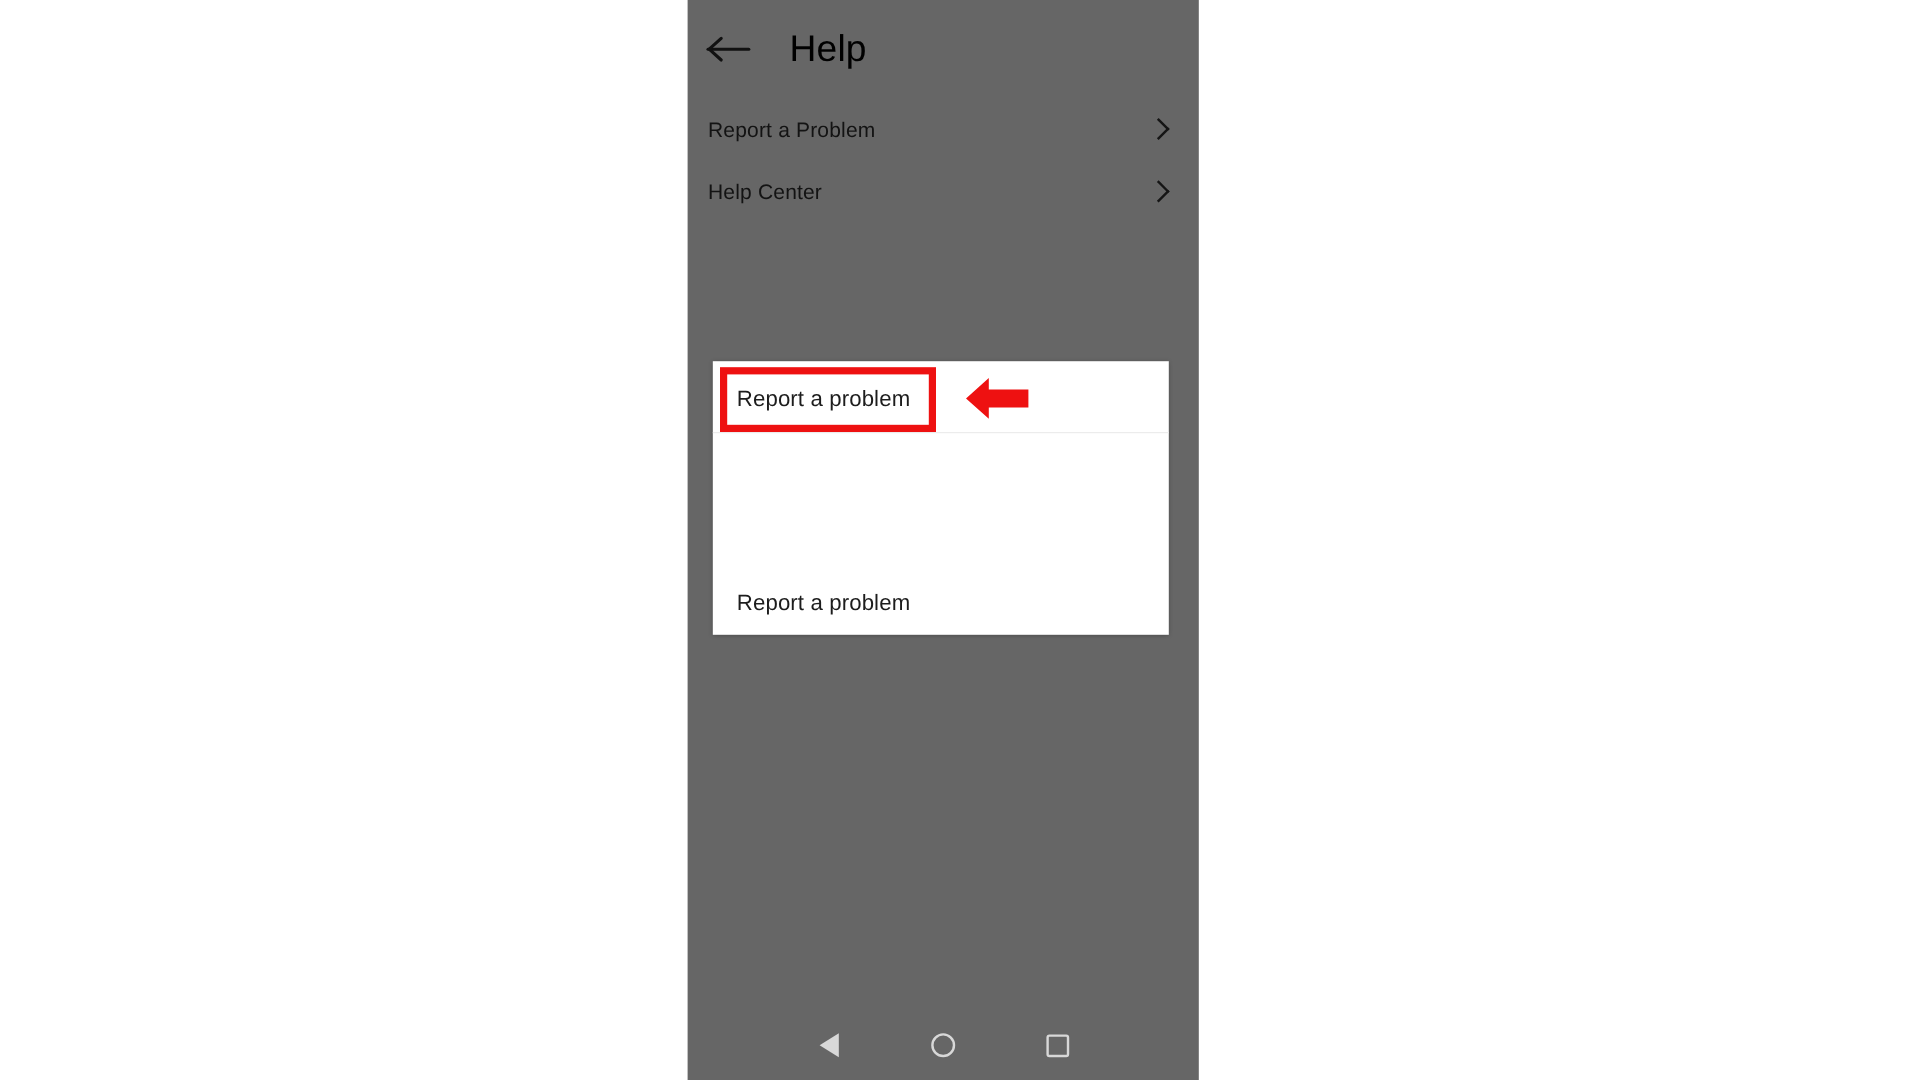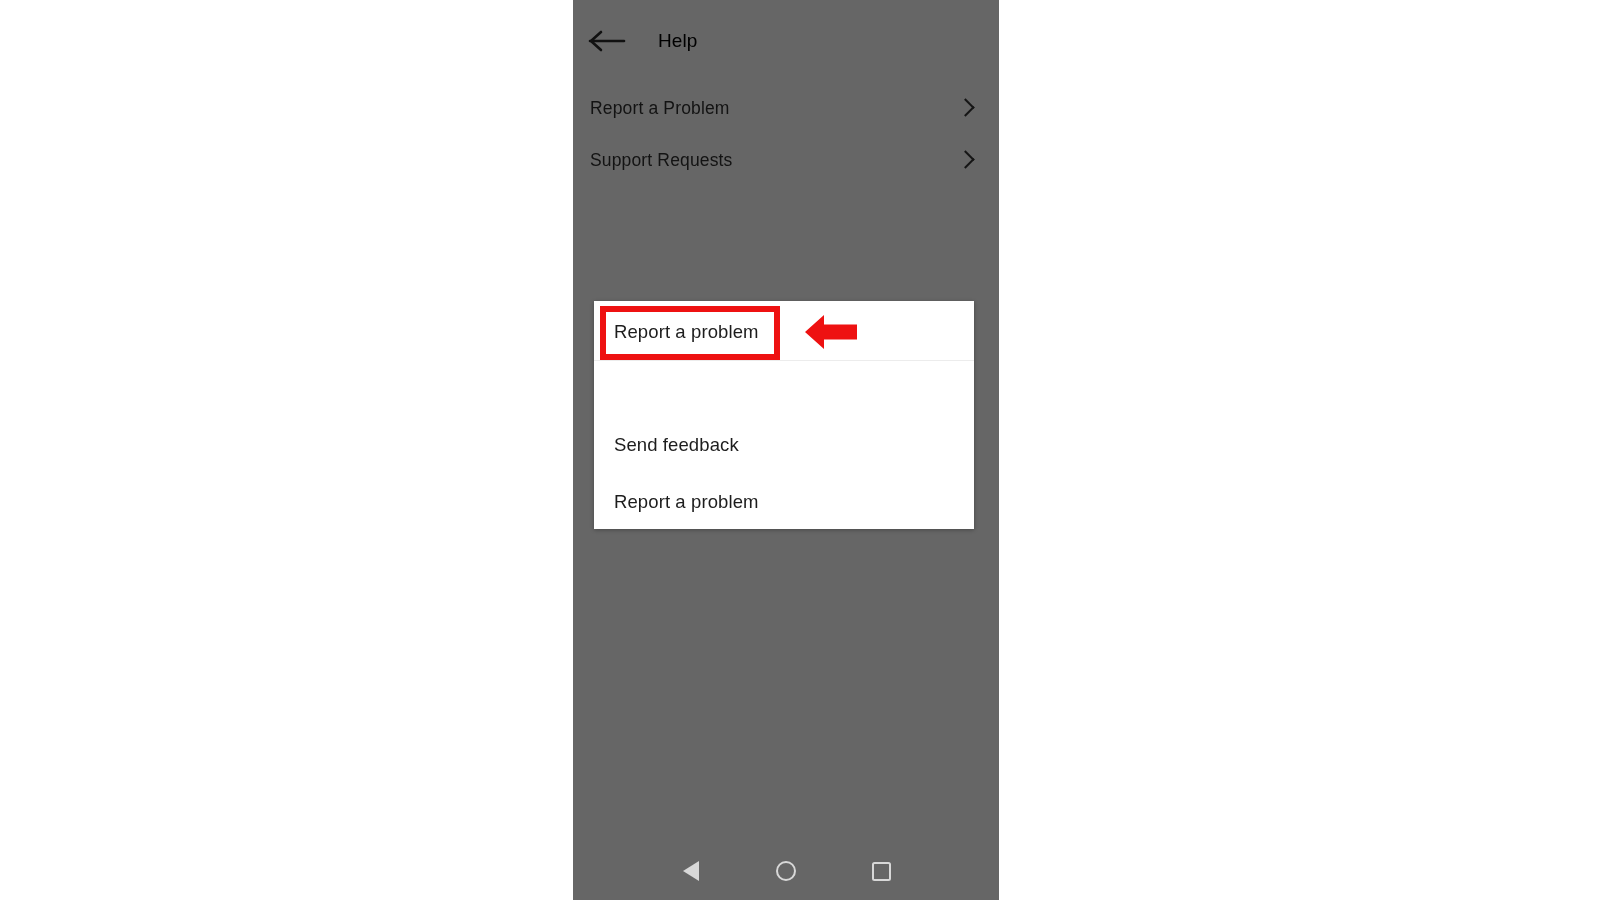--- a/index.html
+++ b/index.html
@@ -42,21 +42,21 @@
     left: 15px;
     top: 27px;
     width: 42px;
     height: 28px;
   }
   #back-arrow svg { display: block; }
   #page-title {
     position: absolute;
     left: 85px;
     top: 27px;
-    font-size: 19px;
+    font-size: 31px;
     color: #000000;
     letter-spacing: .1px;
     line-height: 28px;
     white-space: nowrap;
   }
 
   
   #help-list {
     position: absolute;
     left: 0;
@@ -203,47 +203,46 @@
       <div id="page-title">Help</div>
     </div>
 
     <div id="help-list">
 
       <div class="help-row">
         <span class="help-row-label">Report a Problem</span>
         <span class="chevron"></span>
       </div>
 
-
-
       <div class="help-row">
-        <span class="help-row-label">Support Requests</span>
+        <span class="help-row-label">Help Center</span>
         <span class="chevron"></span>
       </div>
+
+
 
     </div>
 
     <div id="nav-bar">
       <div class="nav-btn">
         <div id="nav-back-icon"></div>
       </div>
       <div class="nav-btn">
         <div id="nav-home-icon"></div>
       </div>
       <div class="nav-btn">
         <div id="nav-recents-icon"></div>
       </div>
     </div>
 
   </div>
 
   <div id="popup-dialog">
     <div id="menu-item-0" class="menu-item">Report a problem</div>
     <div id="menu-divider"></div>
-    <div id="menu-item-2" class="menu-item">Send feedback</div>
     <div id="menu-item-3" class="menu-item">Report a problem</div>
   </div>
 
   <div id="highlight-box"></div>
 
   <div id="callout-arrow">
     <svg width="56" height="44" viewBox="0 0 56 44">
       <path d="M2 22 L21 5 L21 14.5 L54 14.5 L54 29.5 L21 29.5 L21 39 Z" fill="#ee1111"></path>
     </svg>
   </div>

